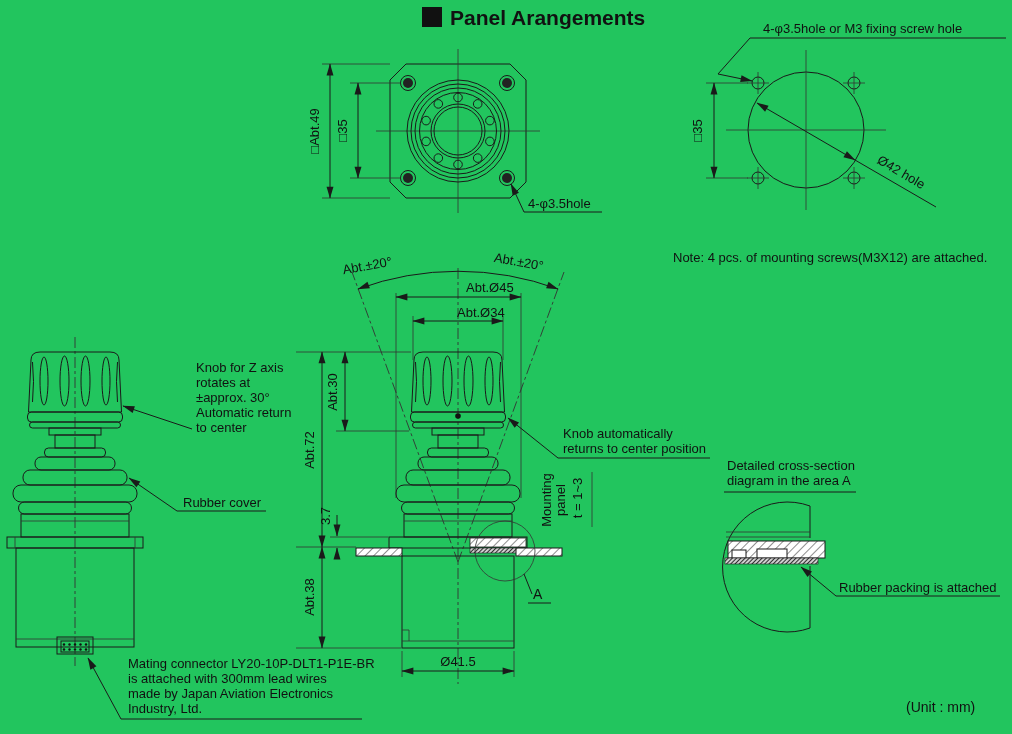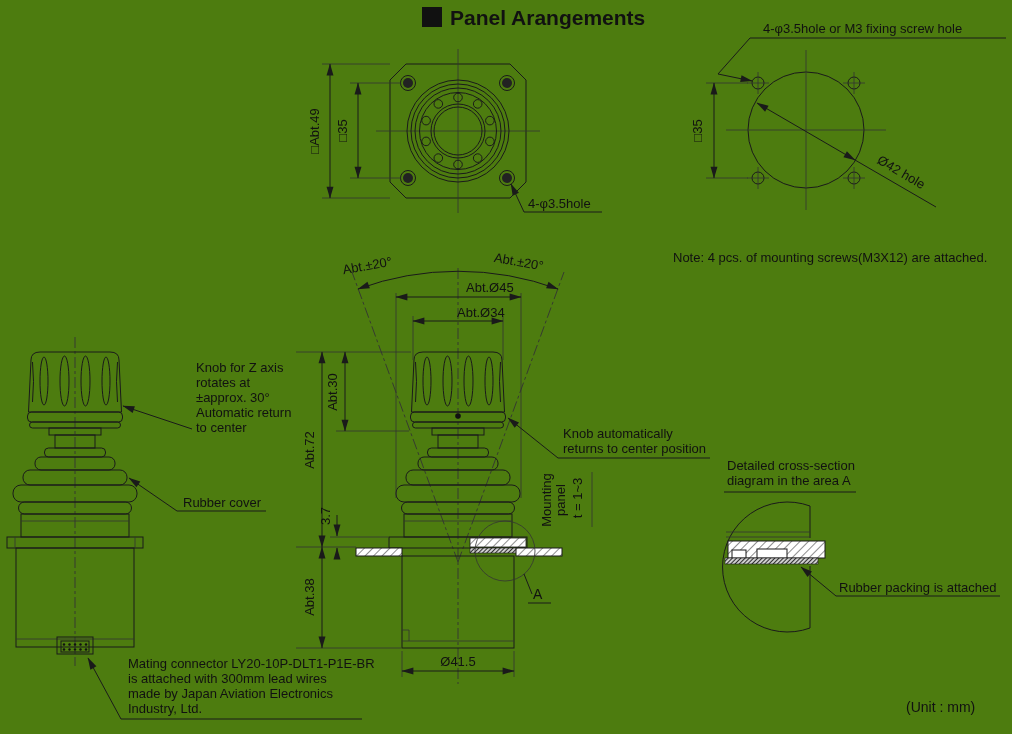--- a/index.html
+++ b/index.html
@@ -1,16 +1,16 @@
 <!DOCTYPE html>
 <html><head>
 <meta charset="utf-8">
 <style>
   html,body{margin:0;padding:0;background:#fff;}
-  .page{width:1012px;height:734px;position:relative;background:#4d7c0f;}
+  .page{width:1012px;height:734px;position:relative;background:#22c55e;}
   svg text{font-family:"Liberation Sans",sans-serif;font-size:13px;fill:#111;}
   svg .t-title{font-size:21px;font-weight:bold;}
   svg .t-big{font-size:14px;}
   .s{stroke:#1a1a1a;stroke-width:1;fill:none;}
   .x{stroke:#333;stroke-width:0.8;fill:none;}
   .dash{stroke:#333;stroke-width:0.9;fill:none;stroke-dasharray:11 3 3 3;}
   .fillw{fill:#fff;}
 </style>
 </head>
 <body>

